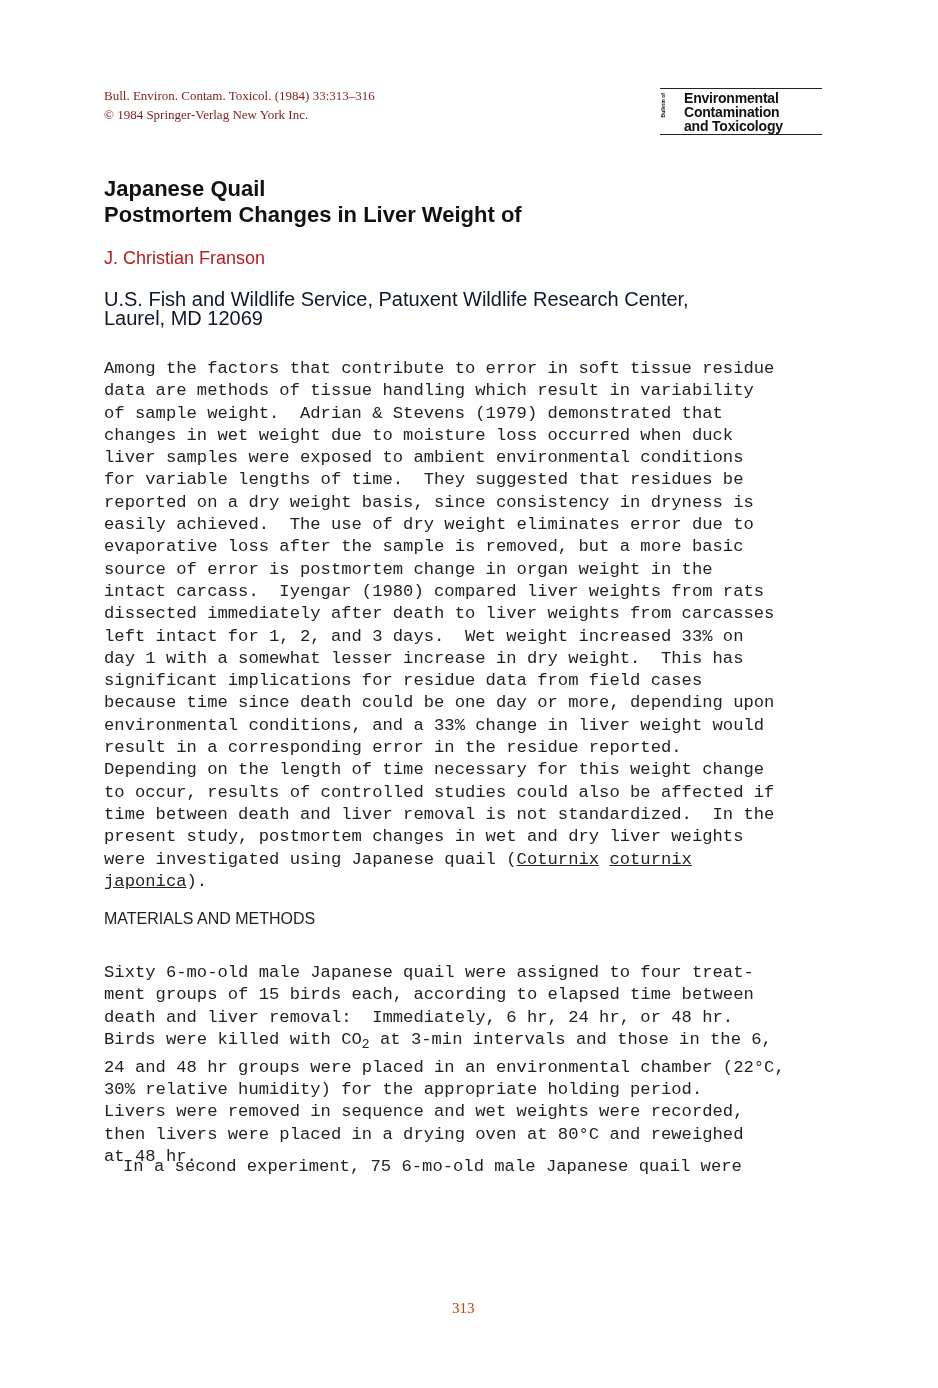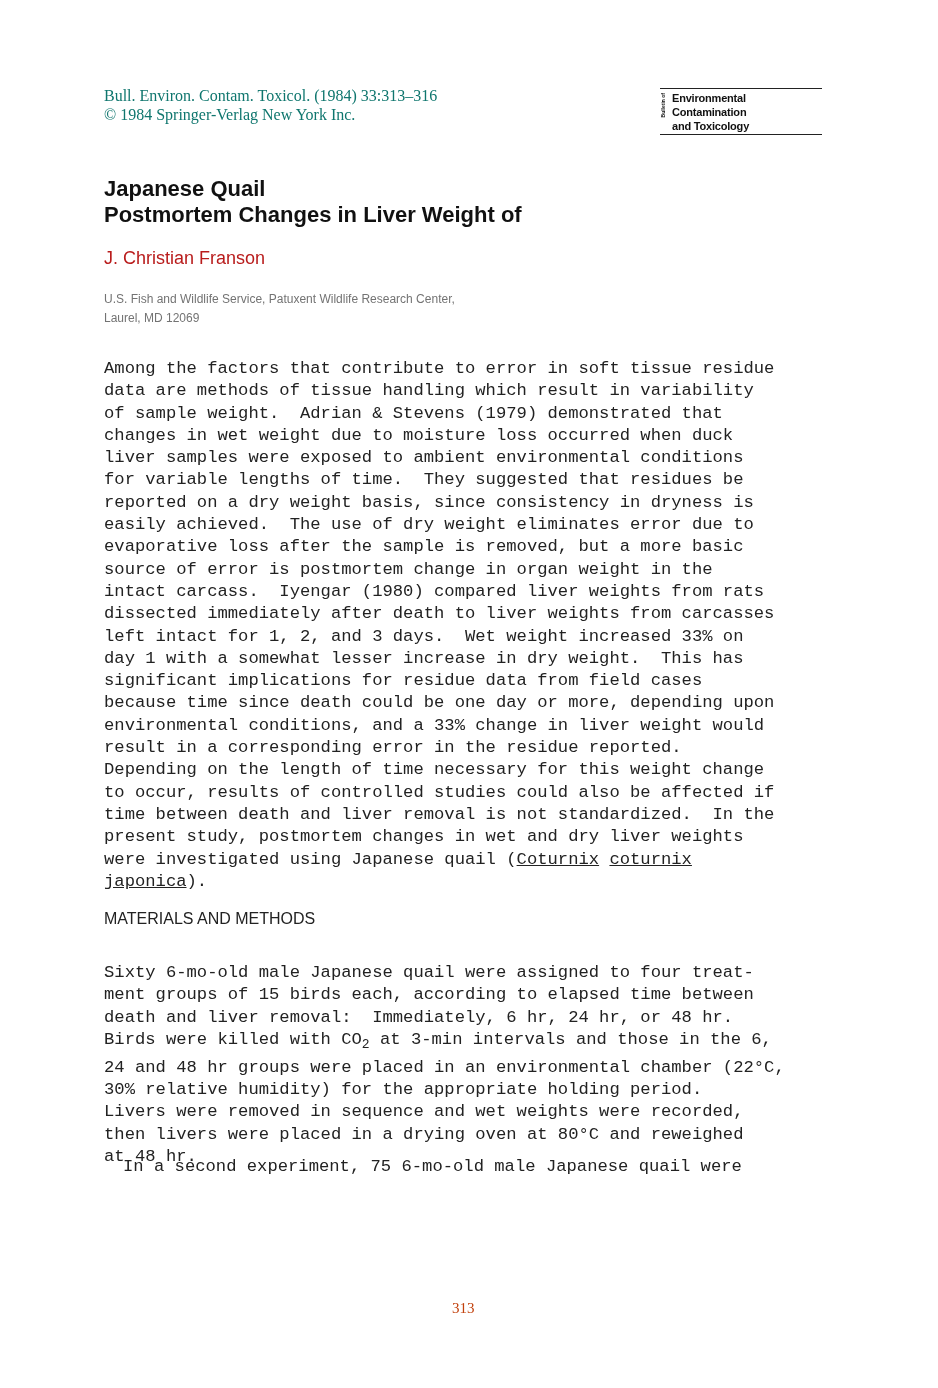--- a/index.html
+++ b/index.html
@@ -1,23 +1,23 @@
 <!DOCTYPE html>
 <html><head>
   <meta charset="utf-8">
   <style>
     html, body { margin: 0; padding: 0; background: #ffffff; }
     body { width: 938px; height: 1388px; position: relative; overflow: hidden; color: #111; }
-    .citation { position: absolute; left: 104px; top: 86px; font-family: "Liberation Serif", serif; font-size: 16px; line-height: 19px; color: #0f766e; }
+    .citation { position: absolute; left: 104px; top: 86px; font-family: "Liberation Serif", serif; font-size: 13px; line-height: 19px; color: #7f1d1d; }
     .journal-logo { position: absolute; left: 660px; top: 88px; width: 162px; border-top: 1.5px solid #222; border-bottom: 1.5px solid #222; padding: 2px 0 1px 0; }
     .journal-logo .bulletin { position: absolute; left: 0; top: 4px; font-family: "Liberation Sans", sans-serif; font-size: 5px; writing-mode: vertical-rl; transform: rotate(180deg); font-weight: bold; }
-    .journal-logo .lines { margin-left: 12px; font-family: "Liberation Sans", sans-serif; font-weight: bold; font-size: 11px; line-height: 14px; letter-spacing: -0.2px; }
+    .journal-logo .lines { margin-left: 24px; font-family: "Liberation Sans", sans-serif; font-weight: bold; font-size: 14px; line-height: 14px; letter-spacing: -0.2px; }
     .title { position: absolute; left: 104px; top: 176px; font-family: "Liberation Sans", sans-serif; font-weight: bold; font-size: 22px; line-height: 26px; color: #111; }
     .author { position: absolute; left: 104px; top: 248px; font-family: "Liberation Sans", sans-serif; font-size: 18px; color: #b91c1c; }
-    .affil { position: absolute; left: 104px; top: 290px; font-family: "Liberation Sans", sans-serif; font-size: 12px; line-height: 19px; color: #737373; }
+    .affil { position: absolute; left: 104px; top: 290px; font-family: "Liberation Sans", sans-serif; font-size: 20px; line-height: 19px; color: #0f172a; }
     .body-text { position: absolute; left: 104px; font-family: "Liberation Mono", monospace; font-size: 17.2px; line-height: 22.3px; color: #222; white-space: pre; }
     .u { text-decoration: underline; }
     .heading { position: absolute; left: 104px; top: 910px; font-family: Liberation Sans, sans-serif; font-size: 16px; color: #222; }
     .page-num { position: absolute; left: 452px; top: 1300px; font-family: "Liberation Serif", serif; font-size: 15px; color: #c2410c; }
   </style>
 </head>
 <body>
 
 <div class="citation">
   <div>Bull. Environ. Contam. Toxicol. (1984) 33:313–316</div>

